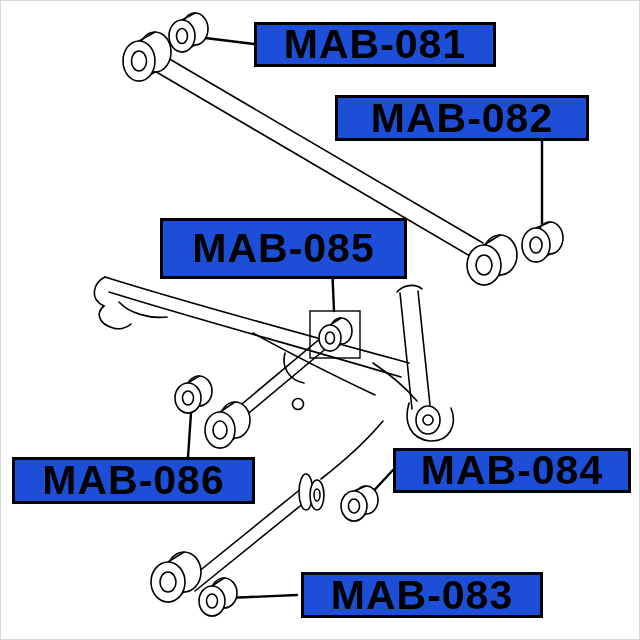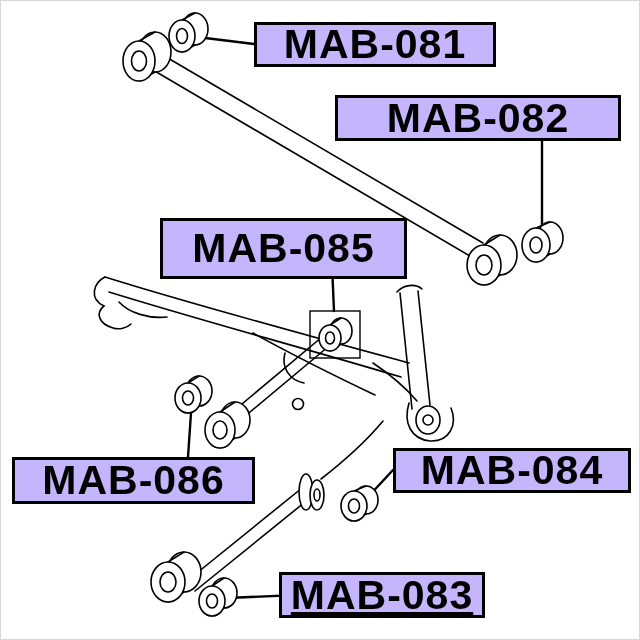--- a/index.html
+++ b/index.html
@@ -12,21 +12,21 @@
     position: relative;
     width: 640px; height: 640px;
     background: #ffffff;
     border: 1px solid #d6d6d6;
   }
   .canvas svg { position: absolute; left: 0; top: 0; z-index: 1; }
   .part-label {
     position: absolute;
     display: flex; align-items: center; justify-content: center;
     border: 3px solid #000000;
-    background: #c4b5fd;
+    background: #1d4ed8;
     color: #000000;
     font-weight: 700;
     font-size: 41px;
     letter-spacing: 1px;
     z-index: 2;
     white-space: nowrap;
   }
 </style>
 </head>
 <body>
@@ -165,33 +165,33 @@
         <ellipse cx="353" cy="505" rx="5.5" ry="7"></ellipse>
       </g>
 
     </g>
   </svg>
 
   <div class="part-label" style="left:253px; top:21px; width:242px; height:45px;">
     <span>MAB-081</span>
   </div>
 
-  <div class="part-label" style="left:334px; top:94px; width:286px; height:46px;">
+  <div class="part-label" style="left:334px; top:94px; width:254px; height:46px;">
     <span>MAB-082</span>
   </div>
 
   <div class="part-label" style="left:159px; top:217px; width:247px; height:61px;">
     <span>MAB-085</span>
   </div>
 
   <div class="part-label" style="left:11px; top:456px; width:243px; height:47px;text-align:right;">
     <span>MAB-086</span>
   </div>
 
   <div class="part-label" style="left:392px; top:447px; width:238px; height:45px;">
     <span>MAB-084</span>
   </div>
 
-  <div class="part-label" style="left:278px; top:571px; width:206px; height:46px;text-decoration:underline;">
+  <div class="part-label" style="left:300px; top:571px; width:242px; height:46px;">
     <span>MAB-083</span>
   </div>
 
 </div>
 
 </body></html>

